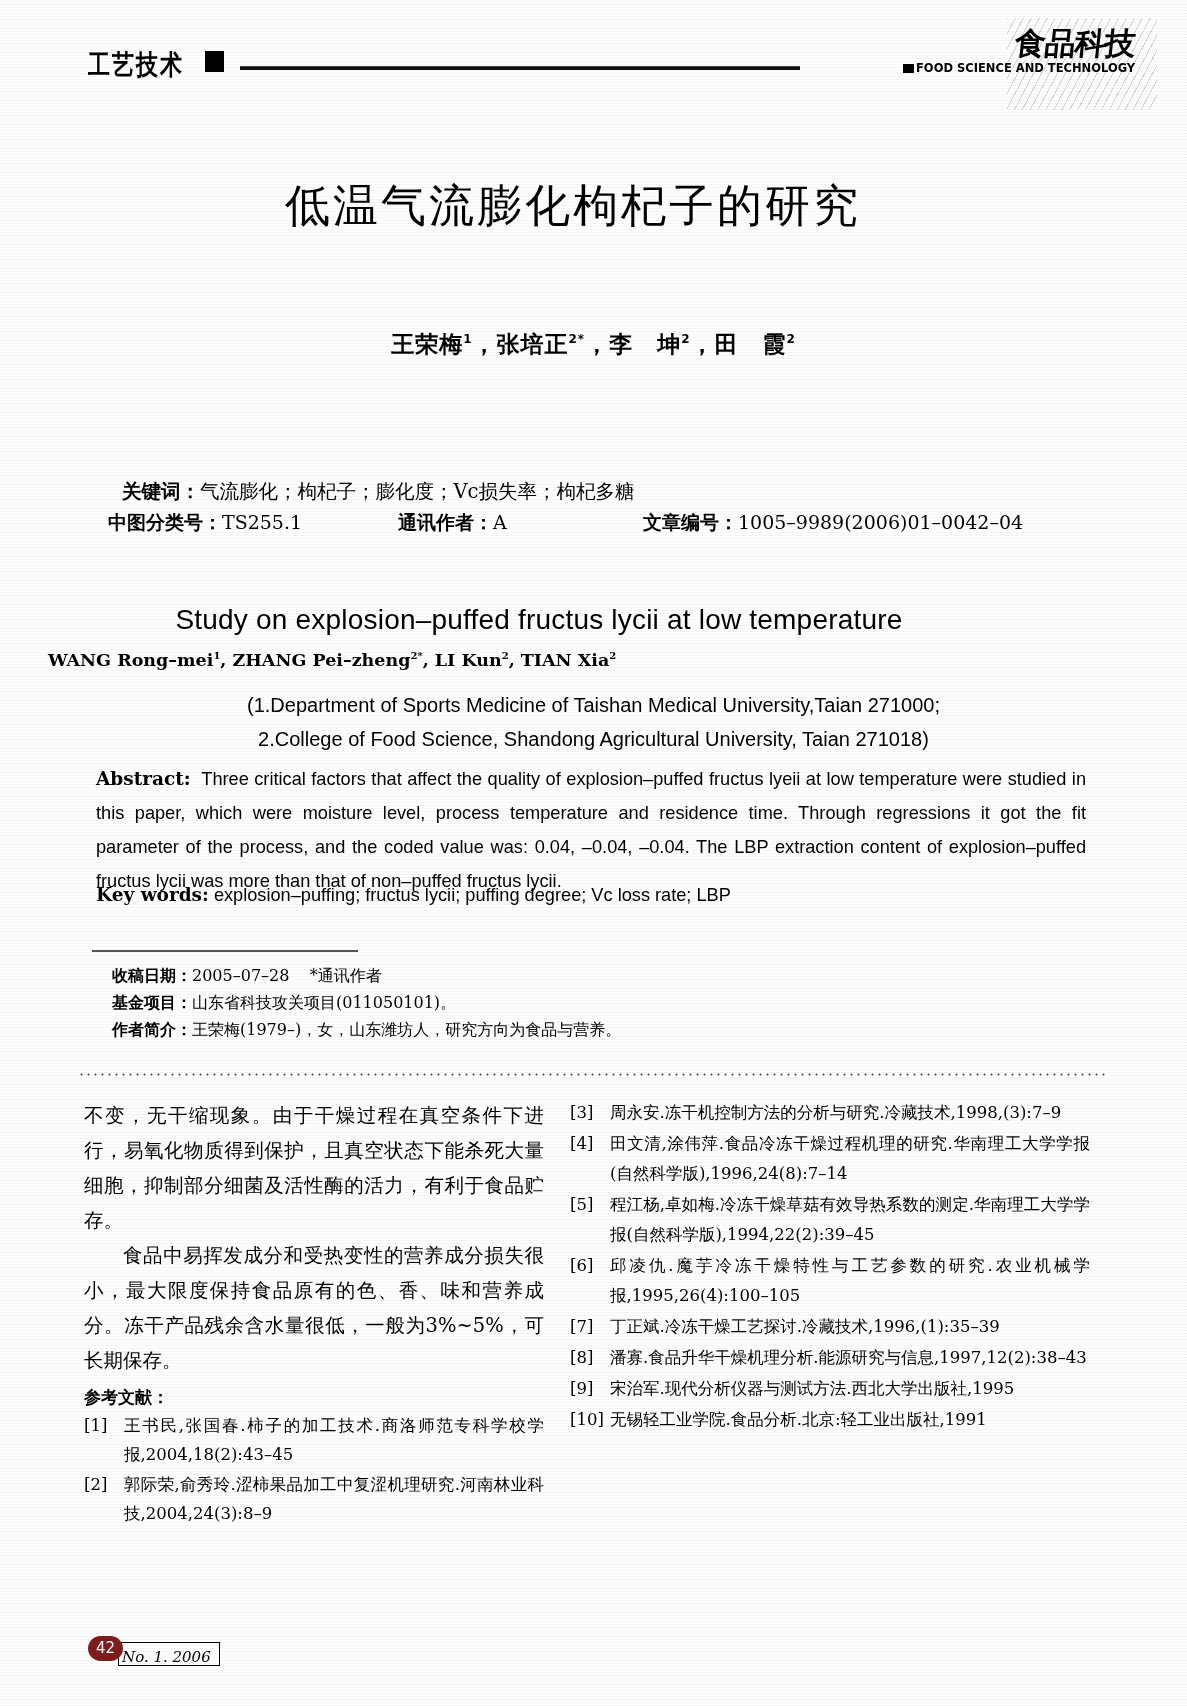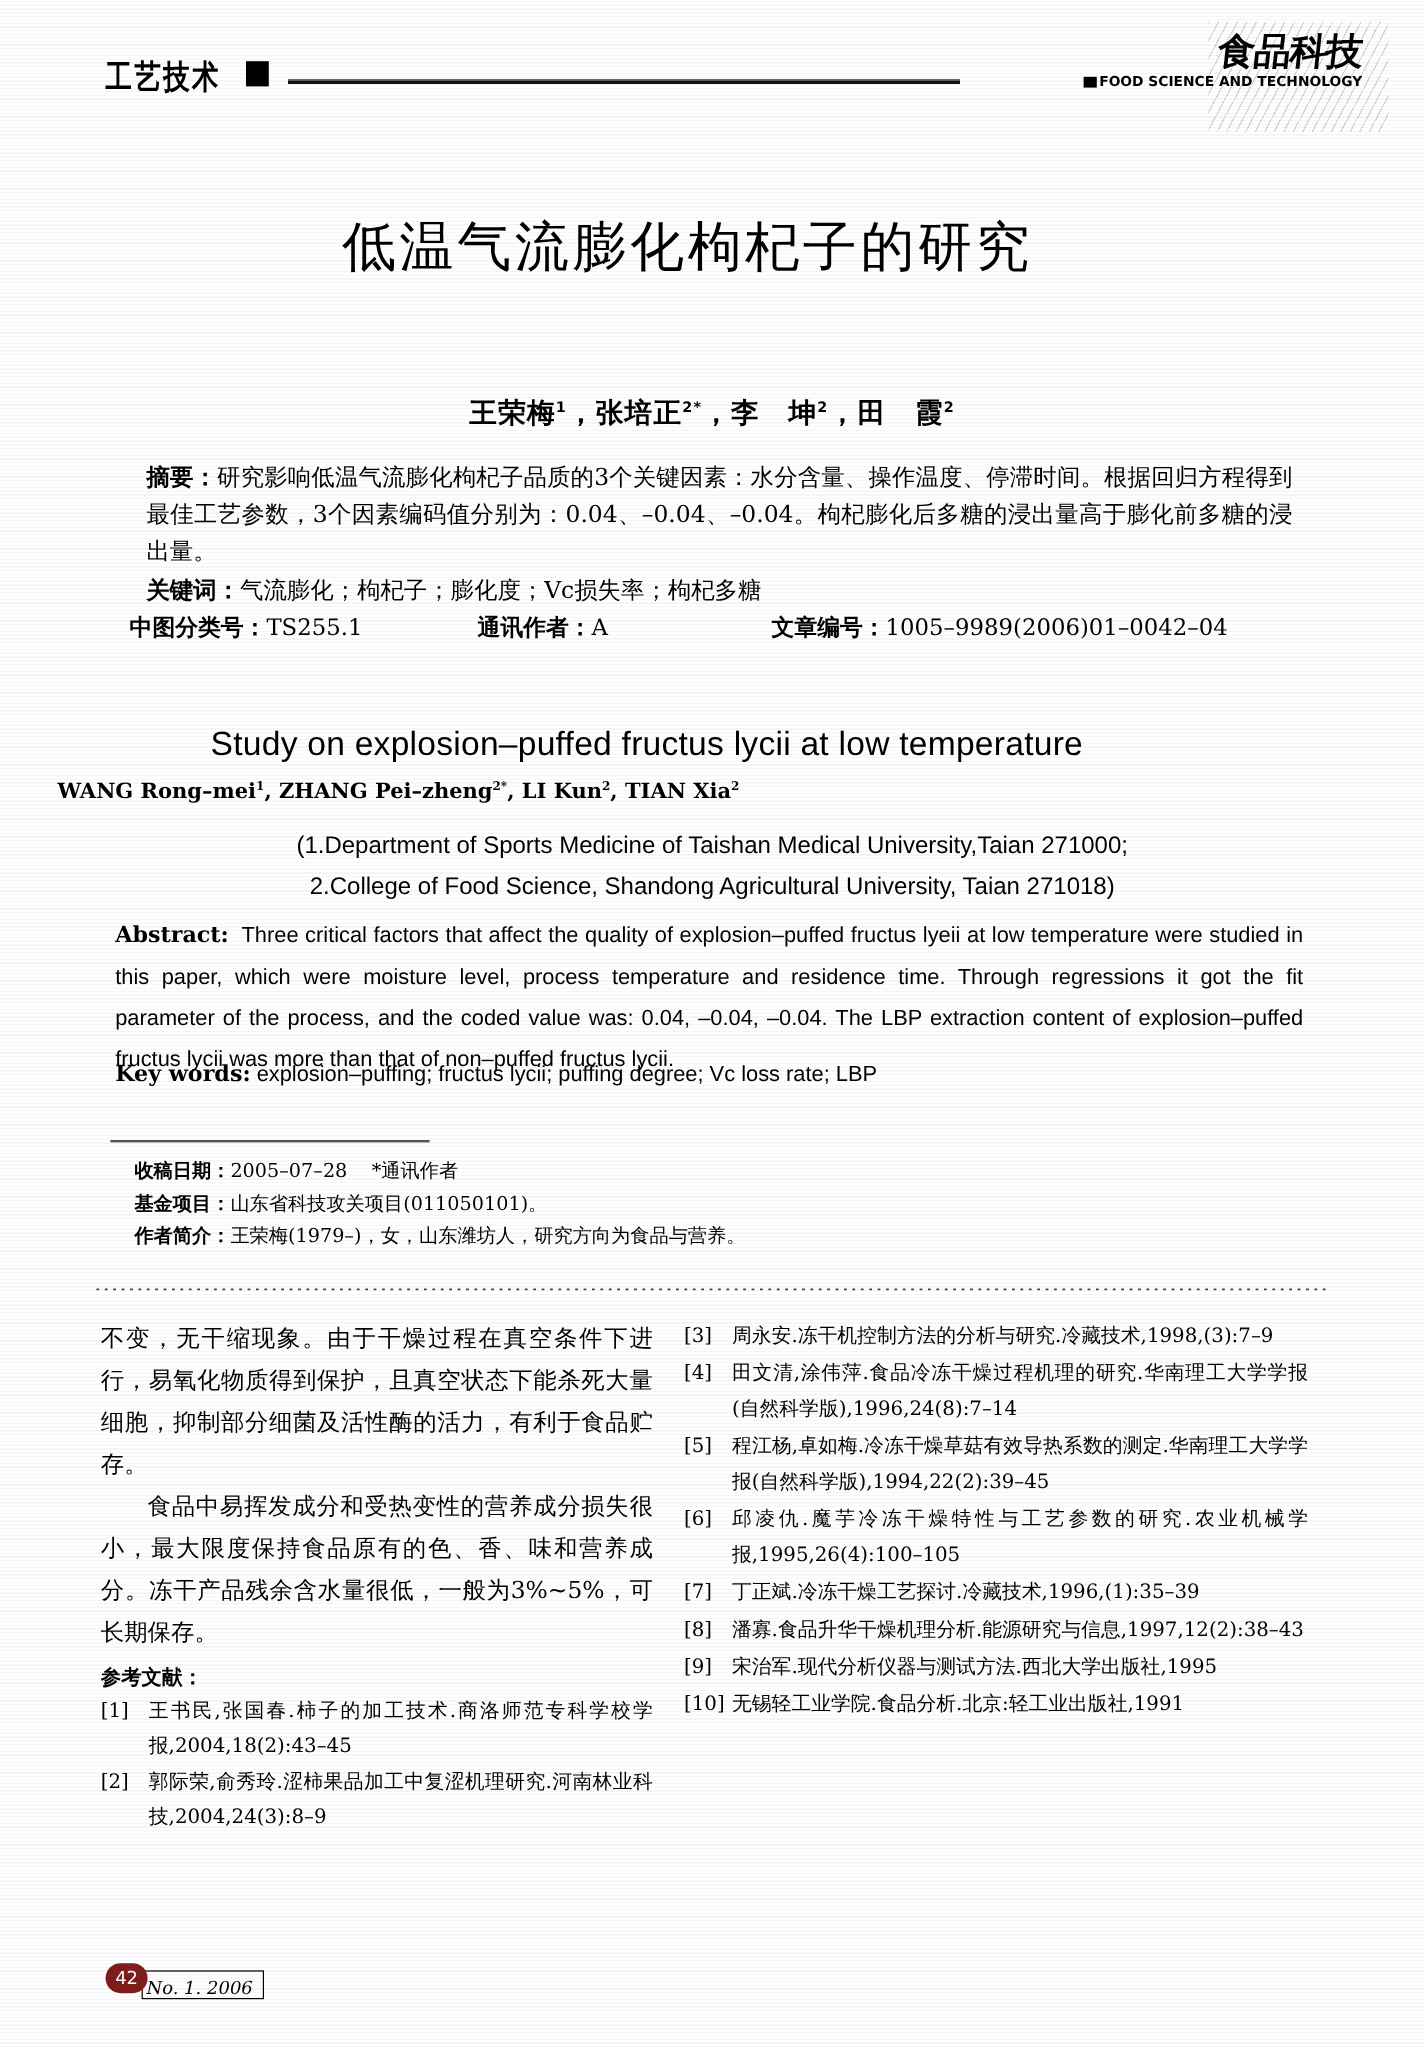--- a/index.html
+++ b/index.html
@@ -368,23 +368,20 @@
     <div class="logo-wash"></div>
   </div>
 
   <div class="cn-title">低温气流膨化枸杞子的研究</div>
 
   <div class="cn-authors">
     <span><span>王荣梅</span><sup>1</sup></span>，<span><span>张培正</span><sup>2*</sup></span>，<span><span>李　坤</span><sup>2</sup></span>，<span><span>田　霞</span><sup>2</sup></span>
   </div>
 
 
-  <div class="cn-abs">
-    <span class="lbl">摘要：</span><span>研究影响低温气流膨化枸杞子品质的3个关键因素：水分含量、操作温度、停滞时间。根据回归方程得到最佳工艺参数，3个因素编码值分别为：0.04、–0.04、–0.04。枸杞膨化后多糖的浸出量高于膨化前多糖的浸出量。</span>
-  </div>
 
   <div class="cn-kw">
     <span class="lbl">关键词：</span><span>气流膨化；枸杞子；膨化度；Vc损失率；枸杞多糖</span>
   </div>
 
   <div class="cls-row">
     <div class="cls-a">
       <span class="lbl">中图分类号：</span><span>TS255.1</span>
     </div>
     <div class="cls-b">

